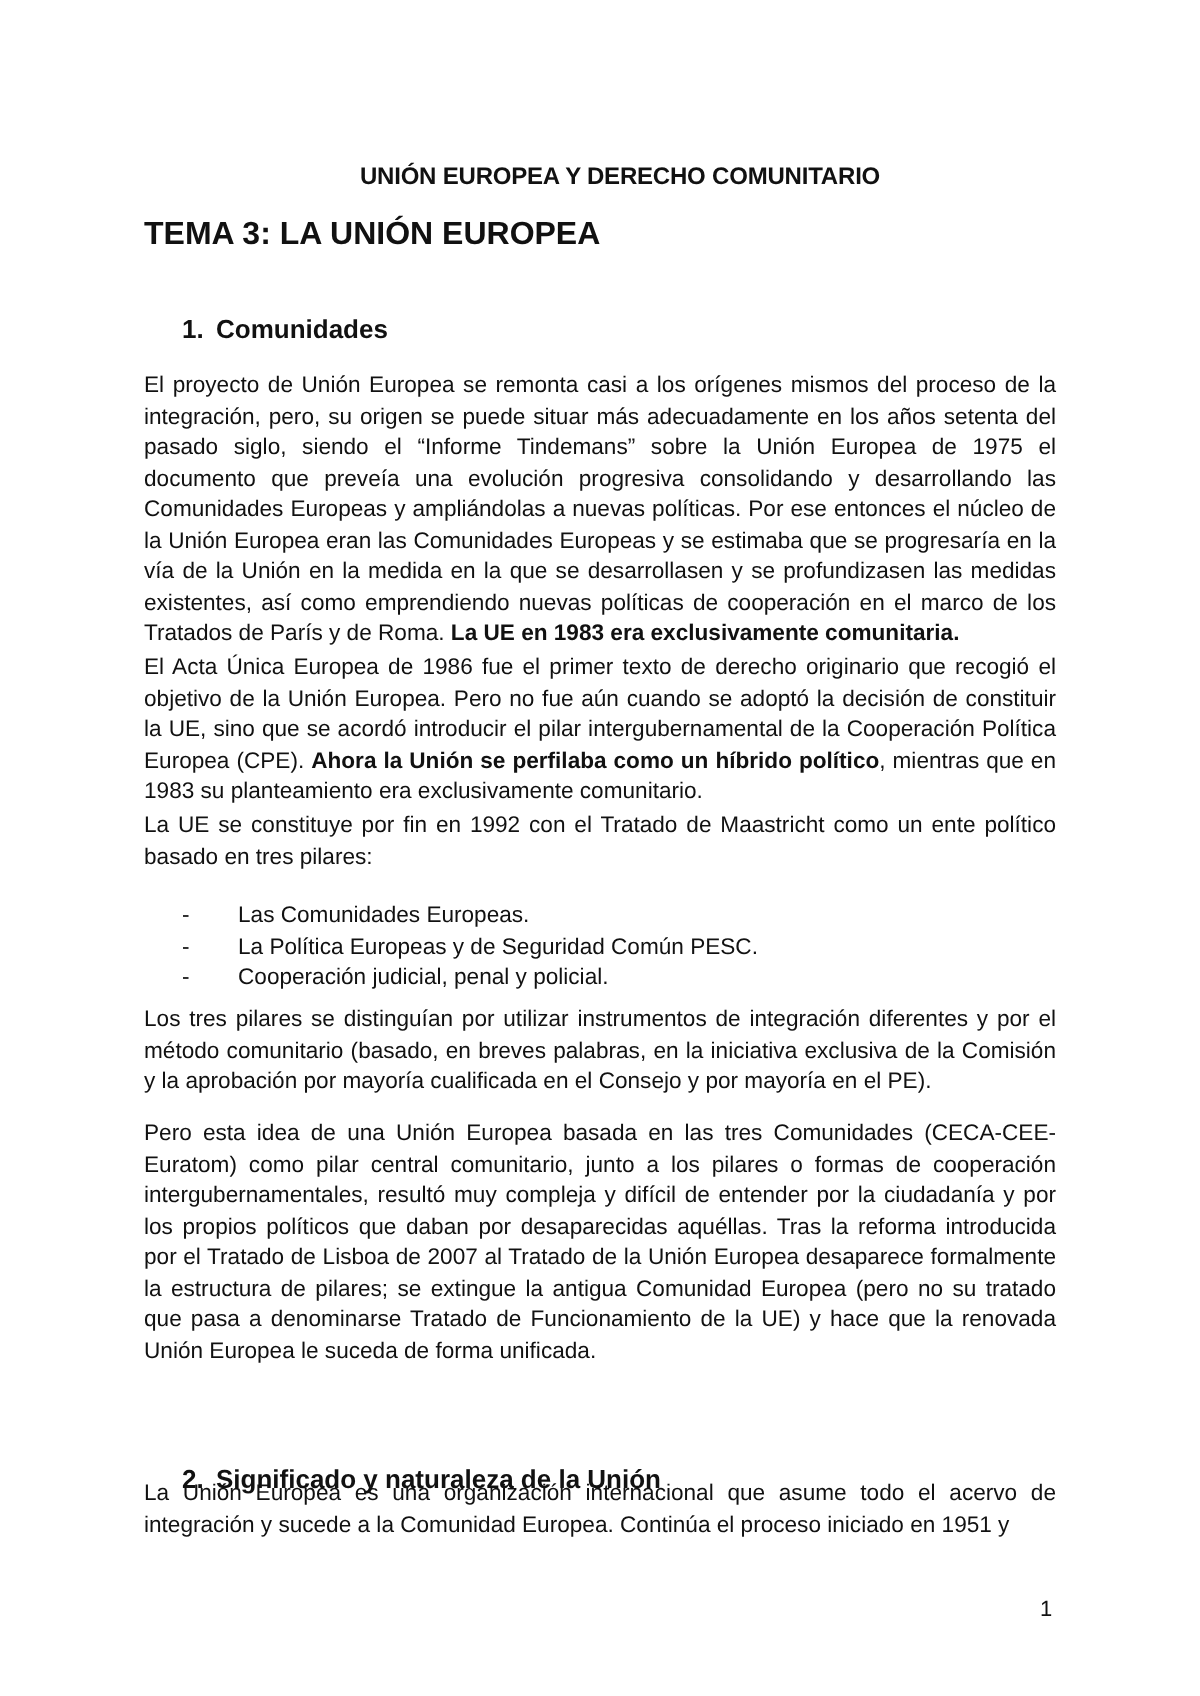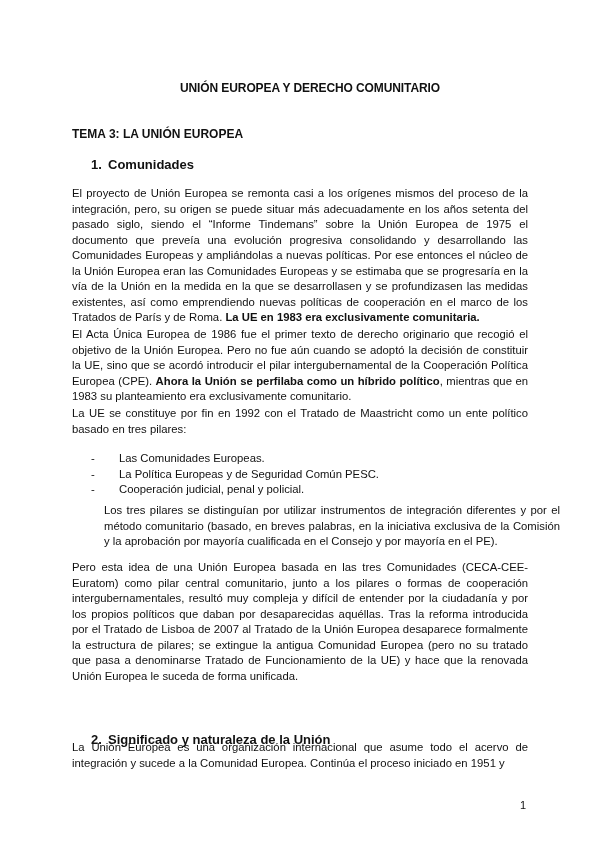--- a/index.html
+++ b/index.html
@@ -1,21 +1,21 @@
 <!DOCTYPE html>
 <html><head>
 <meta charset="utf-8">
 <style>
   html, body { margin:0; padding:0; background:#ffffff; }
   body { width:600px; height:848px; position:relative; overflow:hidden;
          font-family:"Liberation Sans", sans-serif; color:#111; }
   .page { position:absolute; left:0; top:0; width:600px; height:848px; background:#fff; }
   .abs { position:absolute; }
   .title { left:0; width:600px; top:81px; text-align:center; font-weight:bold; font-size:12px; letter-spacing:-0.1px; padding-left:20px; box-sizing:border-box; }
-  .topic { left:72px; top:127px; font-weight:bold; font-size:12px; }
+  .topic { left:72px; top:109px; font-weight:bold; font-size:16px; }
   .h2 { left:91px; font-weight:bold; font-size:13px; }
   .h2 .num { display:inline-block; width:17px; }
   .para { left:72px; width:456px; font-size:11.3px; line-height:15.5px; text-align:justify; }
   .para b { font-weight:bold; }
   .list { left:91px; font-size:11.3px; line-height:15.5px; margin:0; padding:0; list-style:none; }
   .list li { position:relative; padding-left:28px; }
   .list li .dash { position:absolute; left:0; }
   .pagenum { left:520px; top:799px; font-size:11px; }
 </style>
 </head>
@@ -35,21 +35,21 @@
   <div class="abs para" style="top:327px;"><span>El Acta Única Europea de 1986 fue el primer texto de derecho originario que recogió el objetivo de la Unión Europea. Pero no fue aún cuando se adoptó la decisión de constituir la UE, sino que se acordó introducir el pilar intergubernamental de la Cooperación Política Europea (CPE). </span><b>Ahora la Unión se perfilaba como un híbrido político</b><span>, mientras que en 1983 su planteamiento era exclusivamente comunitario.</span></div>
 
   <div class="abs para" style="top:406px;">La UE se constituye por fin en 1992 con el Tratado de Maastricht como un ente político basado en tres pilares:</div>
 
   <ul class="abs list" style="top:451px;">
     <li><span class="dash">-</span><span>Las Comunidades Europeas.</span></li>
     <li><span class="dash">-</span><span>La Política Europeas y de Seguridad Común PESC.</span></li>
     <li><span class="dash">-</span><span>Cooperación judicial, penal y policial.</span></li>
   </ul>
 
-  <div class="abs para" style="top:503px;margin-left:32px;">Los tres pilares se distinguían por utilizar instrumentos de integración diferentes y por el método comunitario (basado, en breves palabras, en la iniciativa exclusiva de la Comisión y la aprobación por mayoría cualificada en el Consejo y por mayoría en el PE).</div>
+  <div class="abs para" style="top:503px;">Los tres pilares se distinguían por utilizar instrumentos de integración diferentes y por el método comunitario (basado, en breves palabras, en la iniciativa exclusiva de la Comisión y la aprobación por mayoría cualificada en el Consejo y por mayoría en el PE).</div>
 
   <div class="abs para" style="top:560px;">Pero esta idea de una Unión Europea basada en las tres Comunidades (CECA-CEE-Euratom) como pilar central comunitario, junto a los pilares o formas de cooperación intergubernamentales, resultó muy compleja y difícil de entender por la ciudadanía y por los propios políticos que daban por desaparecidas aquéllas. Tras la reforma introducida por el Tratado de Lisboa de 2007 al Tratado de la Unión Europea desaparece formalmente la estructura de pilares; se extingue la antigua Comunidad Europea (pero no su tratado que pasa a denominarse Tratado de Funcionamiento de la UE) y hace que la renovada Unión Europea le suceda de forma unificada.</div>
 
   <div class="abs h2" style="top:732px;">
     <span class="num">2.</span><span>Significado y naturaleza de la Unión</span>
   </div>
 
   <div class="abs para" style="top:740px;">La Unión Europea es una organización internacional que asume todo el acervo de integración y sucede a la Comunidad Europea. Continúa el proceso iniciado en 1951 y</div>
 
   <div class="abs pagenum">1</div>

